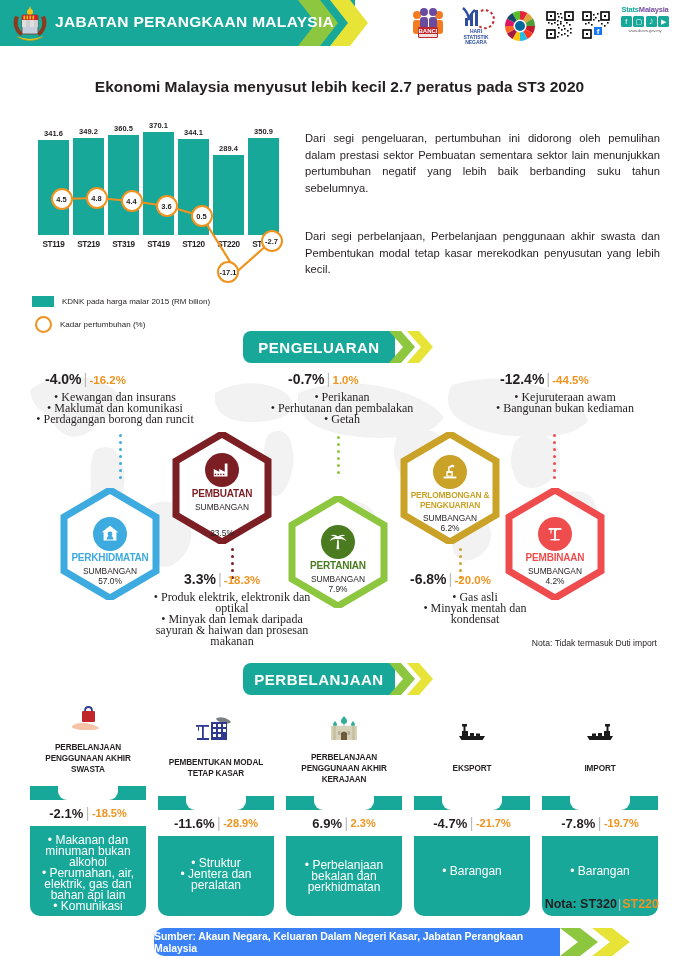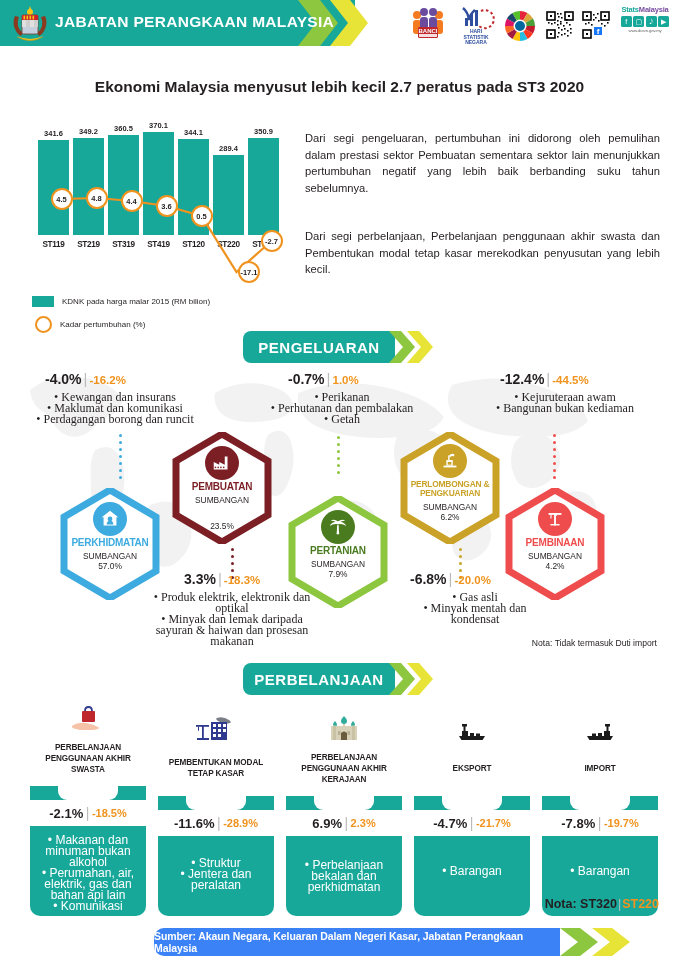--- a/index.html
+++ b/index.html
@@ -71,21 +71,21 @@
   .banner { position:absolute; height:32px; }
   .banner-body { position:absolute; left:0; top:0; height:32px; background:#18a89a;
      border-top-left-radius:8px; border-bottom-left-radius:8px; display:flex; align-items:center;
      justify-content:center; color:#fff; font-size:15px; font-weight:bold; letter-spacing:0.5px; }
   .banner-tail { position:absolute; top:0; height:32px; }
 
   
   .hex { position:absolute; width:100px; height:112px; }
   .hexsvg { position:absolute; left:0; top:0; }
   .hex-inner { position:absolute; left:0; top:0; width:100px; height:112px;
-     display:flex; flex-direction:column; align-items:center; justify-content:flex-start; padding-top:14px;}
+     display:flex; flex-direction:column; align-items:center; justify-content:center; padding-top:14px;}
   .hex-icon { width:34px; height:34px; border-radius:50%; display:flex; align-items:center; justify-content:center; }
   .hex-name { margin-top:2px; font-size:10px; font-weight:bold; letter-spacing:-0.2px; text-align:center; line-height:10px;}
   .hex-name.sm2 { font-size:8.4px; line-height:9.4px; }
   .hex-sub { margin-top:3px; font-size:8.4px; color:#231f20; text-align:center; line-height:10px;}
 
   .pctline { position:absolute; white-space:nowrap; font-weight:bold; }
   .pctline .a { font-size:14px; color:#231f20; }
   .pctline .sep { font-size:15px; color:#bbb; font-weight:normal; padding:0 2px;}
   .pctline .b { font-size:11.5px; color:#f0931e; }
   .bullets { position:absolute; font-size:12px; color:#231f20; line-height:11px; text-align:center;font-family:Liberation Serif, serif; }
@@ -340,21 +340,21 @@
 
     <div class="growth-layer">
       <svg width="265" height="180" style="position:absolute;left:0;top:0;">
         <polyline points="31.5,79 66.5,78 101.5,81 136.5,86 171.5,96 206.5,152 241.5,121" fill="none" stroke="#f0931e" stroke-width="2.2"></polyline>
       </svg>
       <div class="gcircle" style="left:20.5px;  top:68px;">4.5</div>
       <div class="gcircle" style="left:55.5px;  top:67px;">4.8</div>
       <div class="gcircle" style="left:90.5px;  top:70px;">4.4</div>
       <div class="gcircle" style="left:125.5px; top:75px;">3.6</div>
       <div class="gcircle" style="left:160.5px; top:85px;">0.5</div>
-      <div class="gcircle" style="left:208px; top:141px;">-17.1</div>
+      <div class="gcircle" style="left:187px; top:141px;">-17.1</div>
       <div class="gcircle" style="left:230.5px; top:110px;">-2.7</div>
     </div>
   </div>
 
   <div class="legend">
     <div class="legend-row">
       <span class="legend-sw"></span>
       <span class="legend-txt">KDNK pada harga malar 2015 (RM bilion)</span>
     </div>
     <div class="legend-row">

